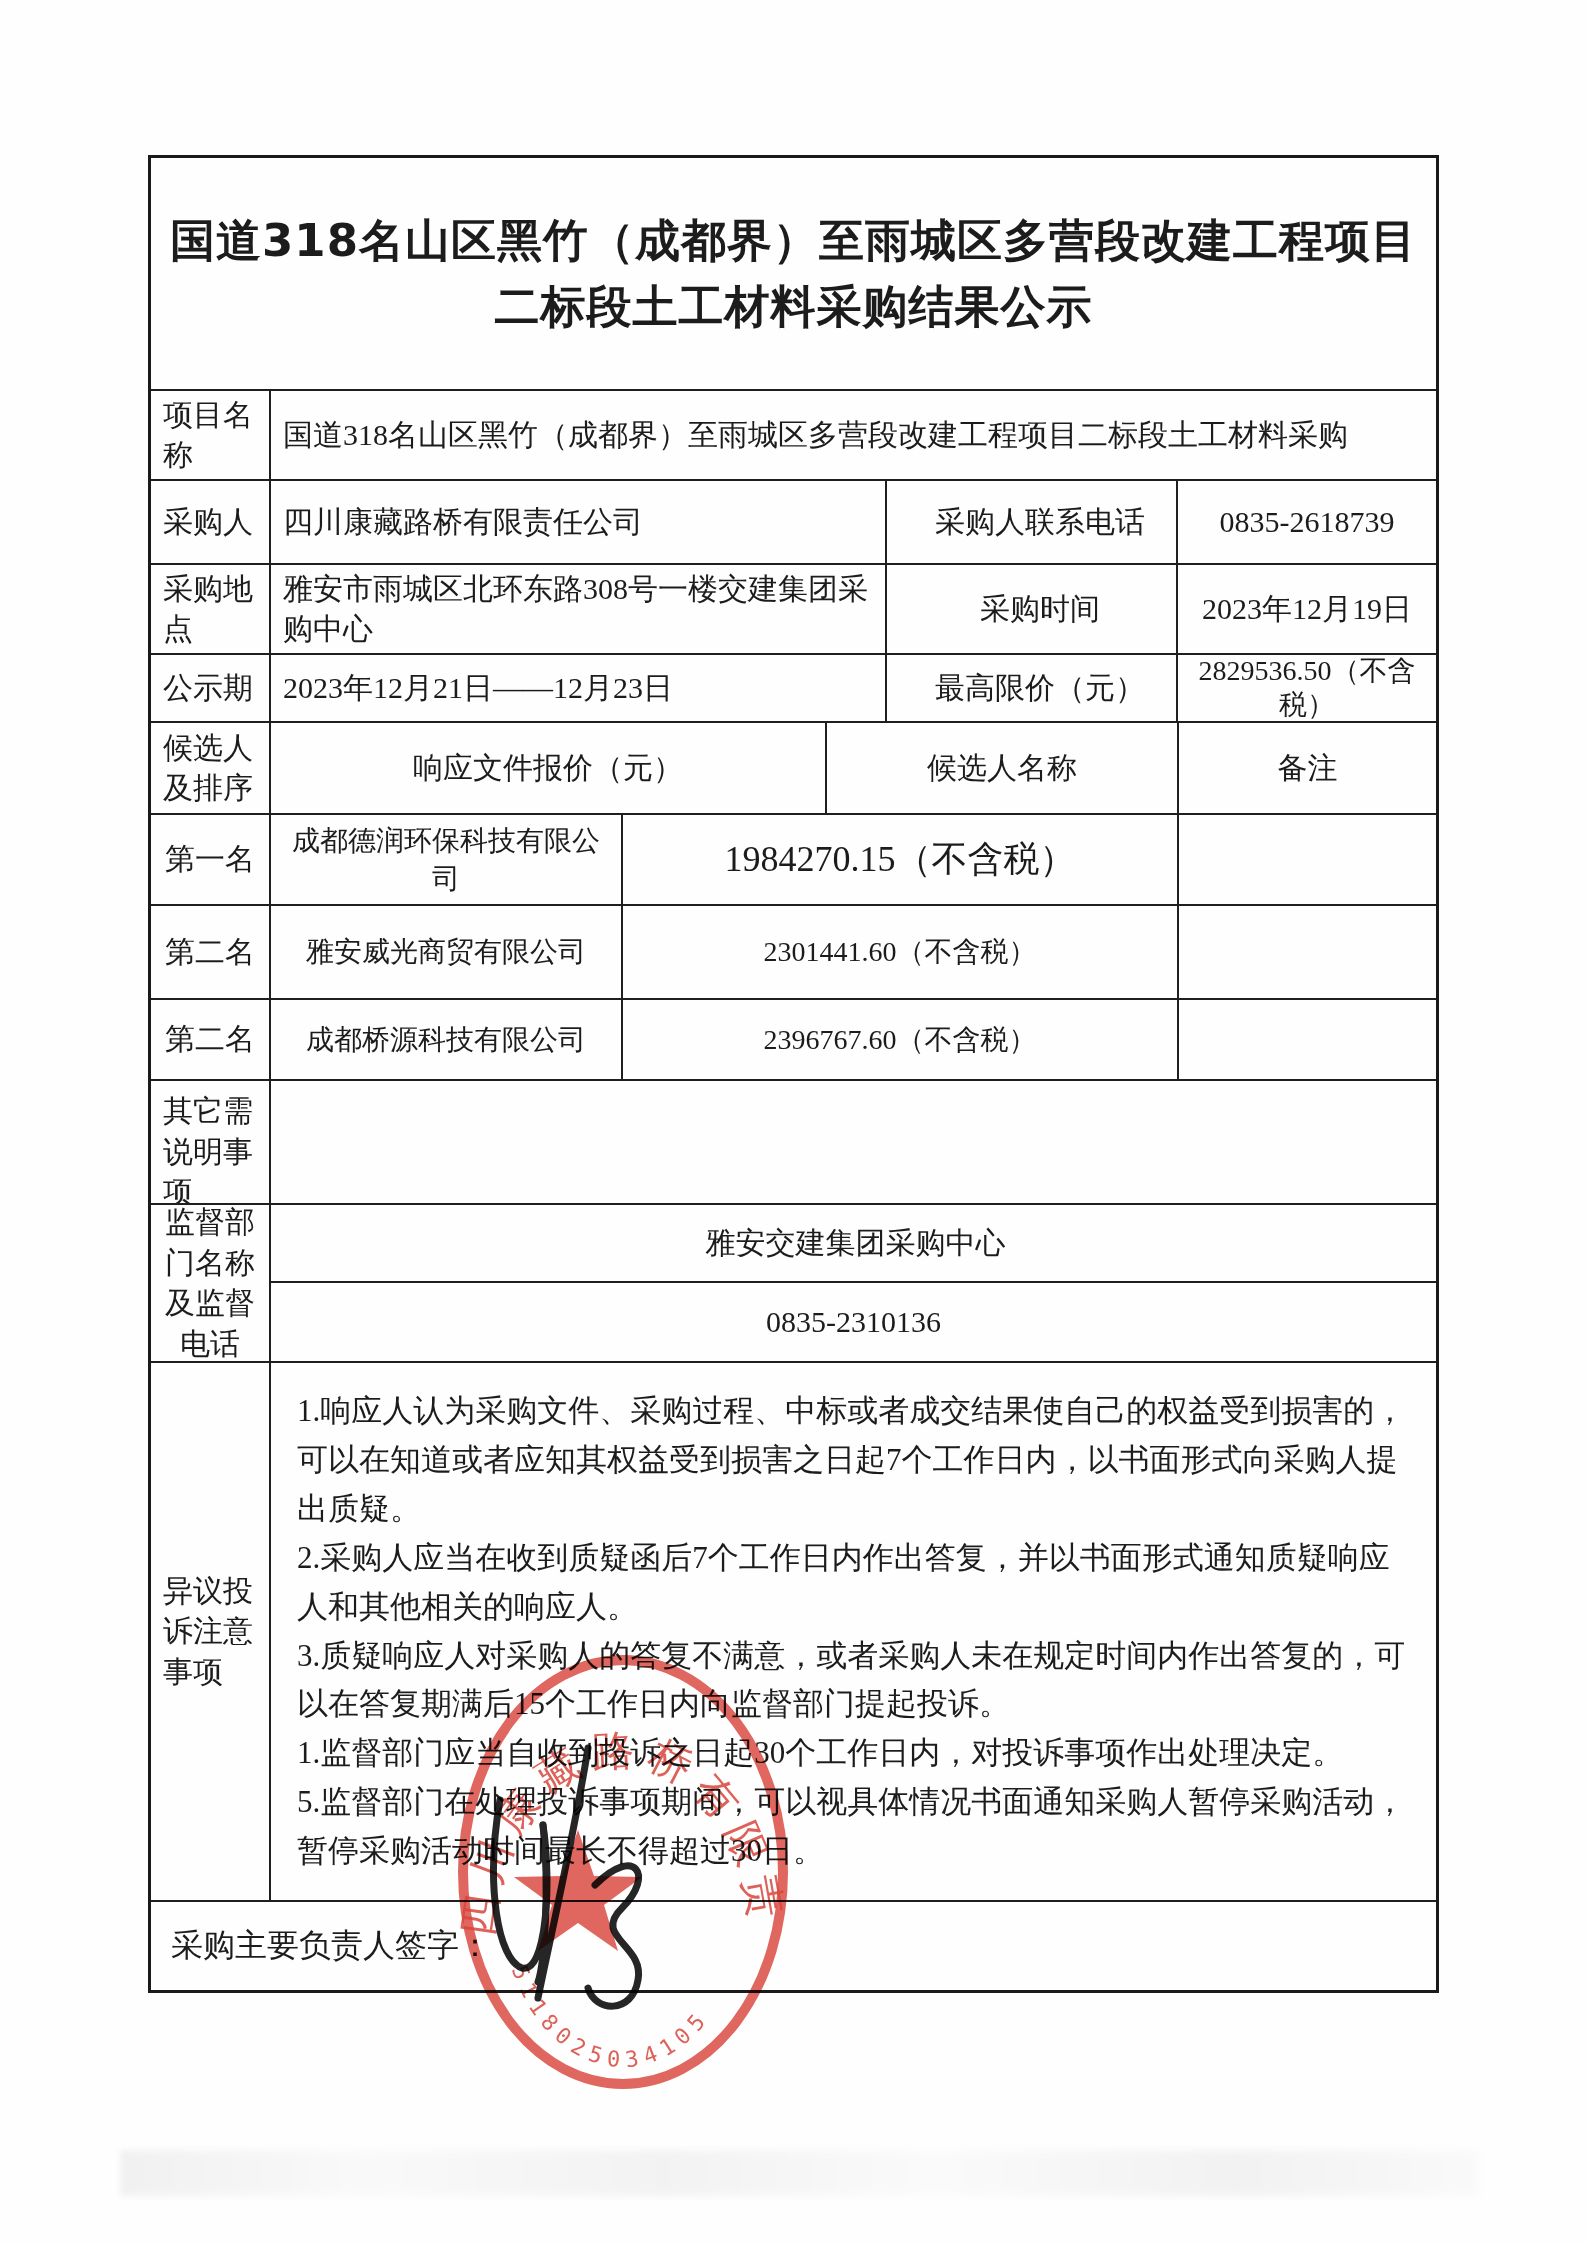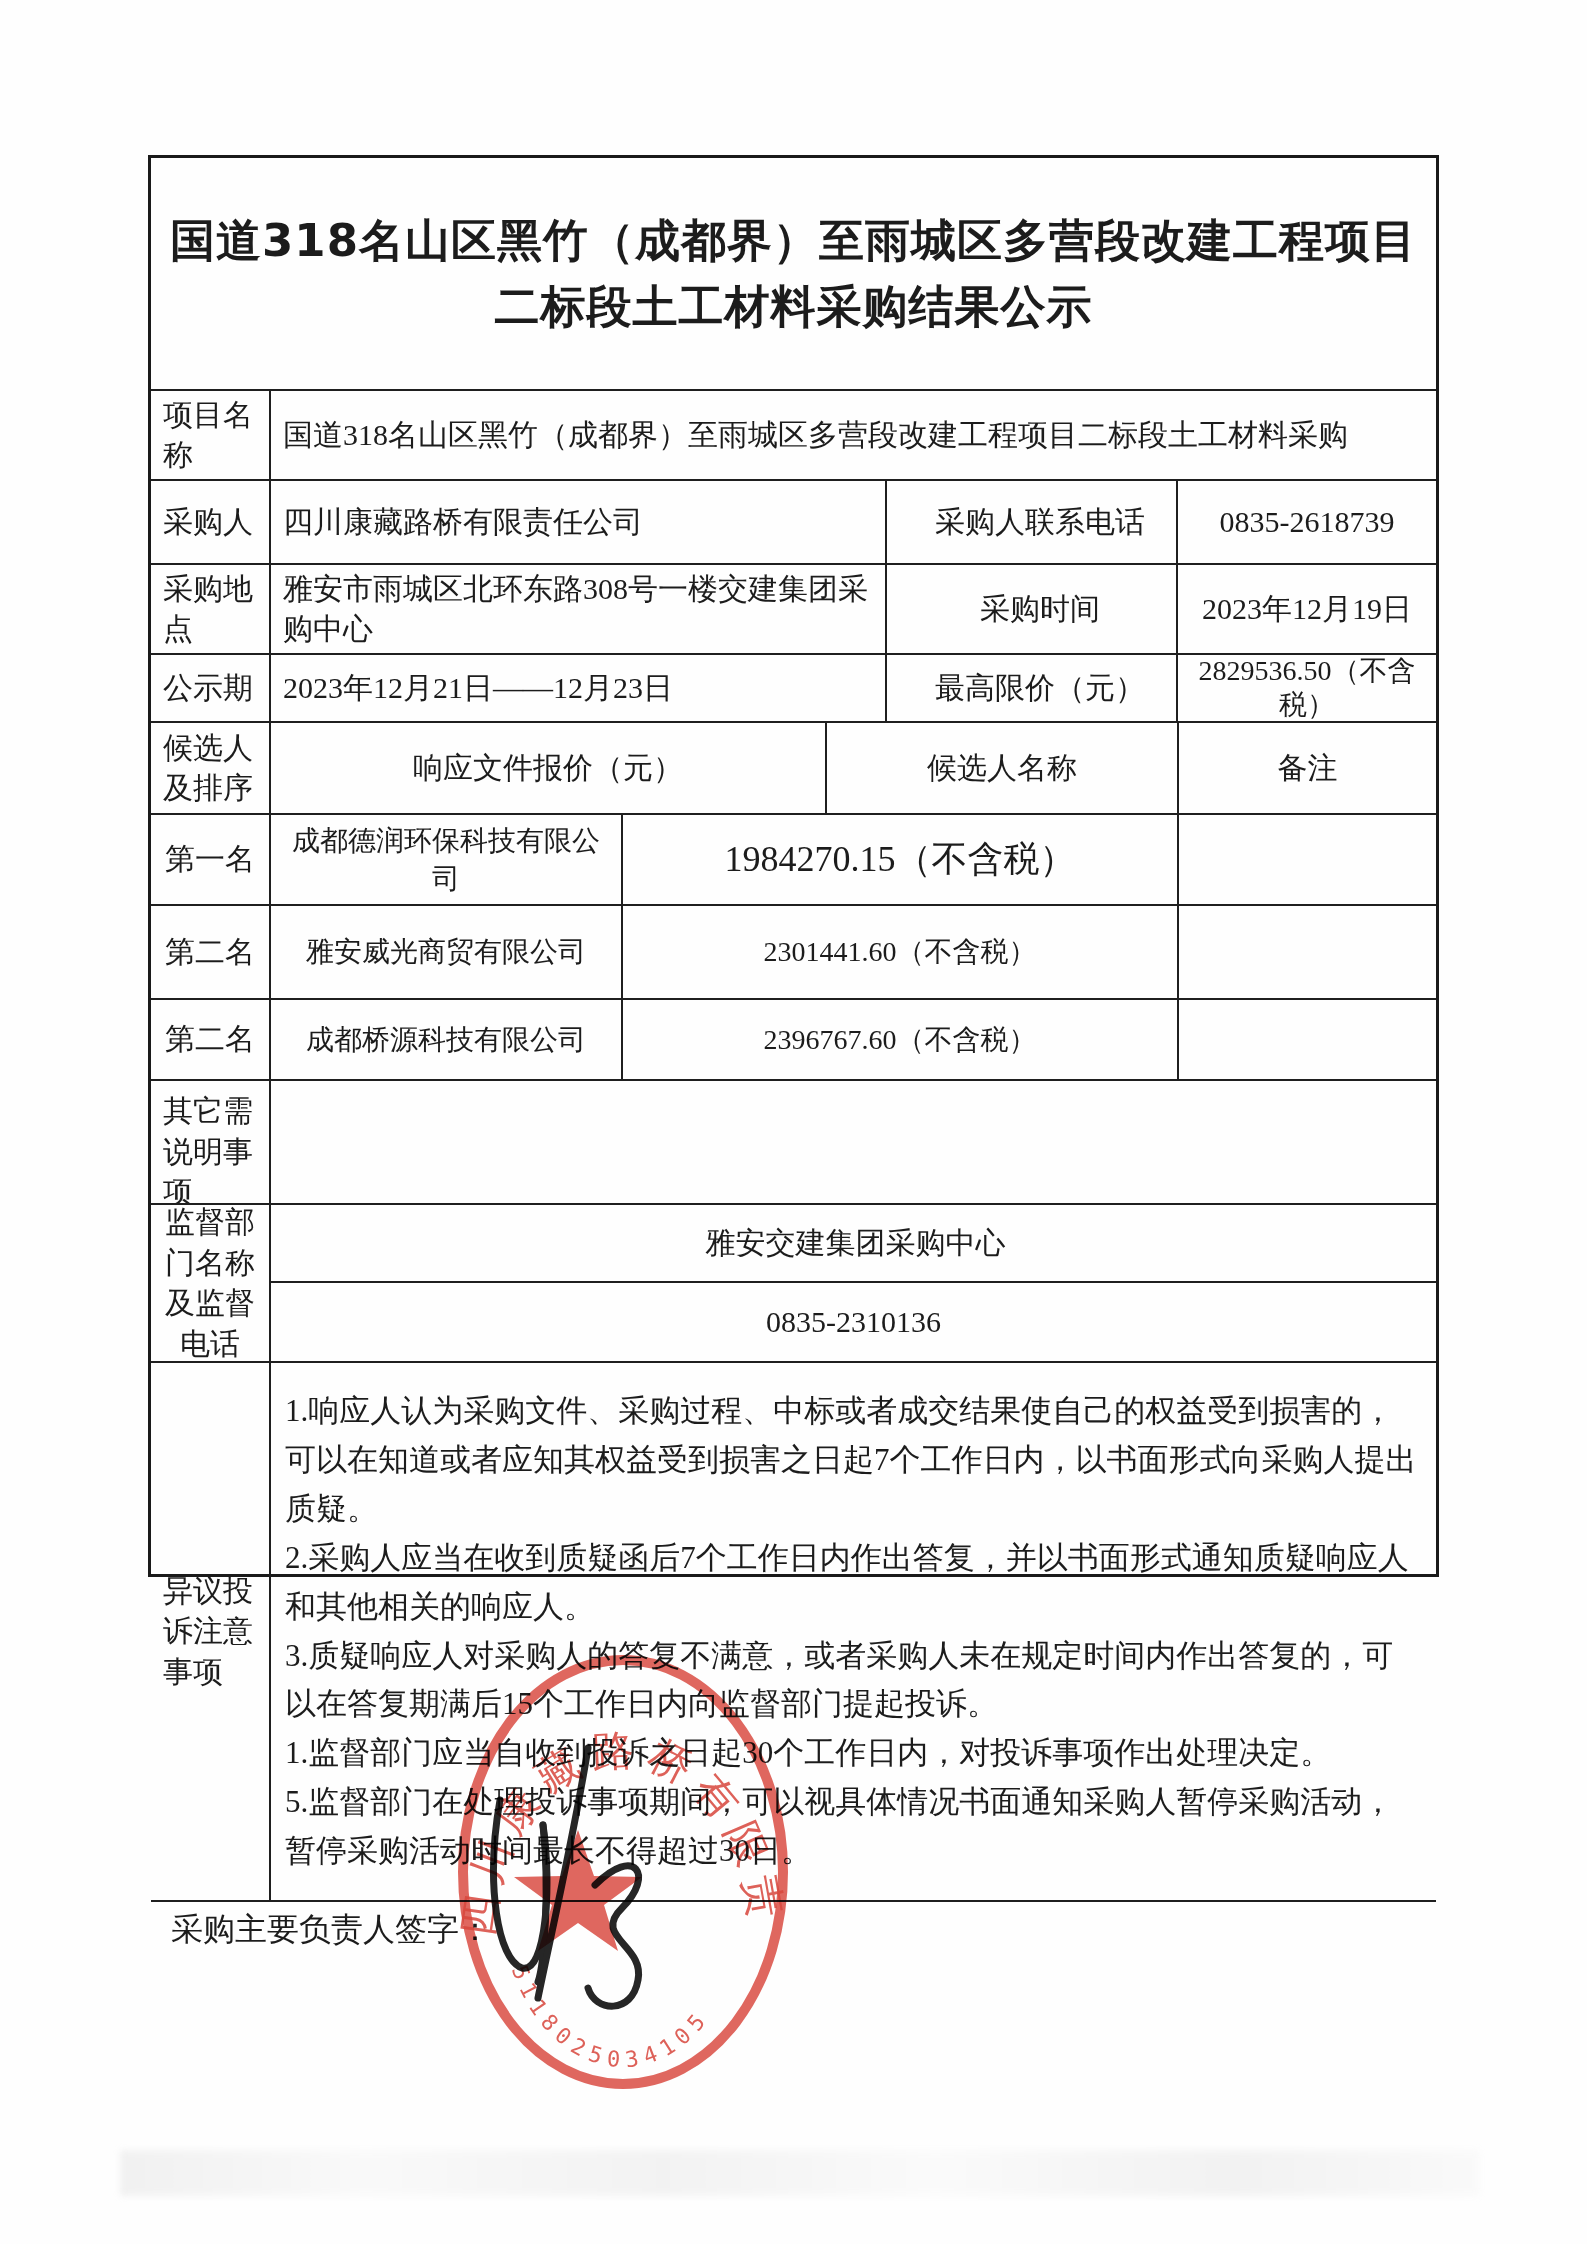--- a/index.html
+++ b/index.html
@@ -7,21 +7,21 @@
     position:relative;
     width:1587px;height:2244px;
     background:#fefefe;
     font-family:"Liberation Serif","DejaVu Serif",serif;
     color:#1c1c1c;
     overflow:hidden;
   }
   .doc{
     position:absolute;
     left:148px;top:155px;
-    width:1291px;height:1422px;
+    width:1291px;height:1838px;
     border:3px solid #1a1a1a;
     box-sizing:border-box;
     display:flex;flex-direction:column;
     background:#fefefe;
   }
   .row{display:flex;border-bottom:2px solid #1f1f1f;box-sizing:border-box;flex:0 0 auto;}
   .row.last{border-bottom:none;flex:1 1 auto;}
   .cell{
     box-sizing:border-box;
     border-right:2px solid #1f1f1f;
@@ -138,21 +138,21 @@
     <div class="row" style="height:158px">
       <div class="cell w-label center" style="text-align:center;">监督部门名称及监督电话</div>
       <div class="substack">
         <div class="subrow" style="height:78px;padding-left:16px;">雅安交建集团采购中心</div>
         <div class="subrow lastsub">0835-2310136</div>
       </div>
     </div>
 
     <div class="row" style="height:539px">
       <div class="cell w-label left">异议投诉注意事项</div>
-      <div class="cell grow end" style="align-items:center;padding:0;">
+      <div class="cell grow end" style="align-items:center;padding:12px;">
         <div class="objection-content">
           <p>1.响应人认为采购文件、采购过程、中标或者成交结果使自己的权益受到损害的，可以在知道或者应知其权益受到损害之日起7个工作日内，以书面形式向采购人提出质疑。</p>
           <p>2.采购人应当在收到质疑函后7个工作日内作出答复，并以书面形式通知质疑响应人和其他相关的响应人。</p>
           <p>3.质疑响应人对采购人的答复不满意，或者采购人未在规定时间内作出答复的，可以在答复期满后15个工作日内向监督部门提起投诉。</p>
           <p>1.监督部门应当自收到投诉之日起30个工作日内，对投诉事项作出处理决定。</p>
           <p>5.监督部门在处理投诉事项期间，可以视具体情况书面通知采购人暂停采购活动，暂停采购活动时间最长不得超过30日。</p>
         </div>
       </div>
     </div>
 

